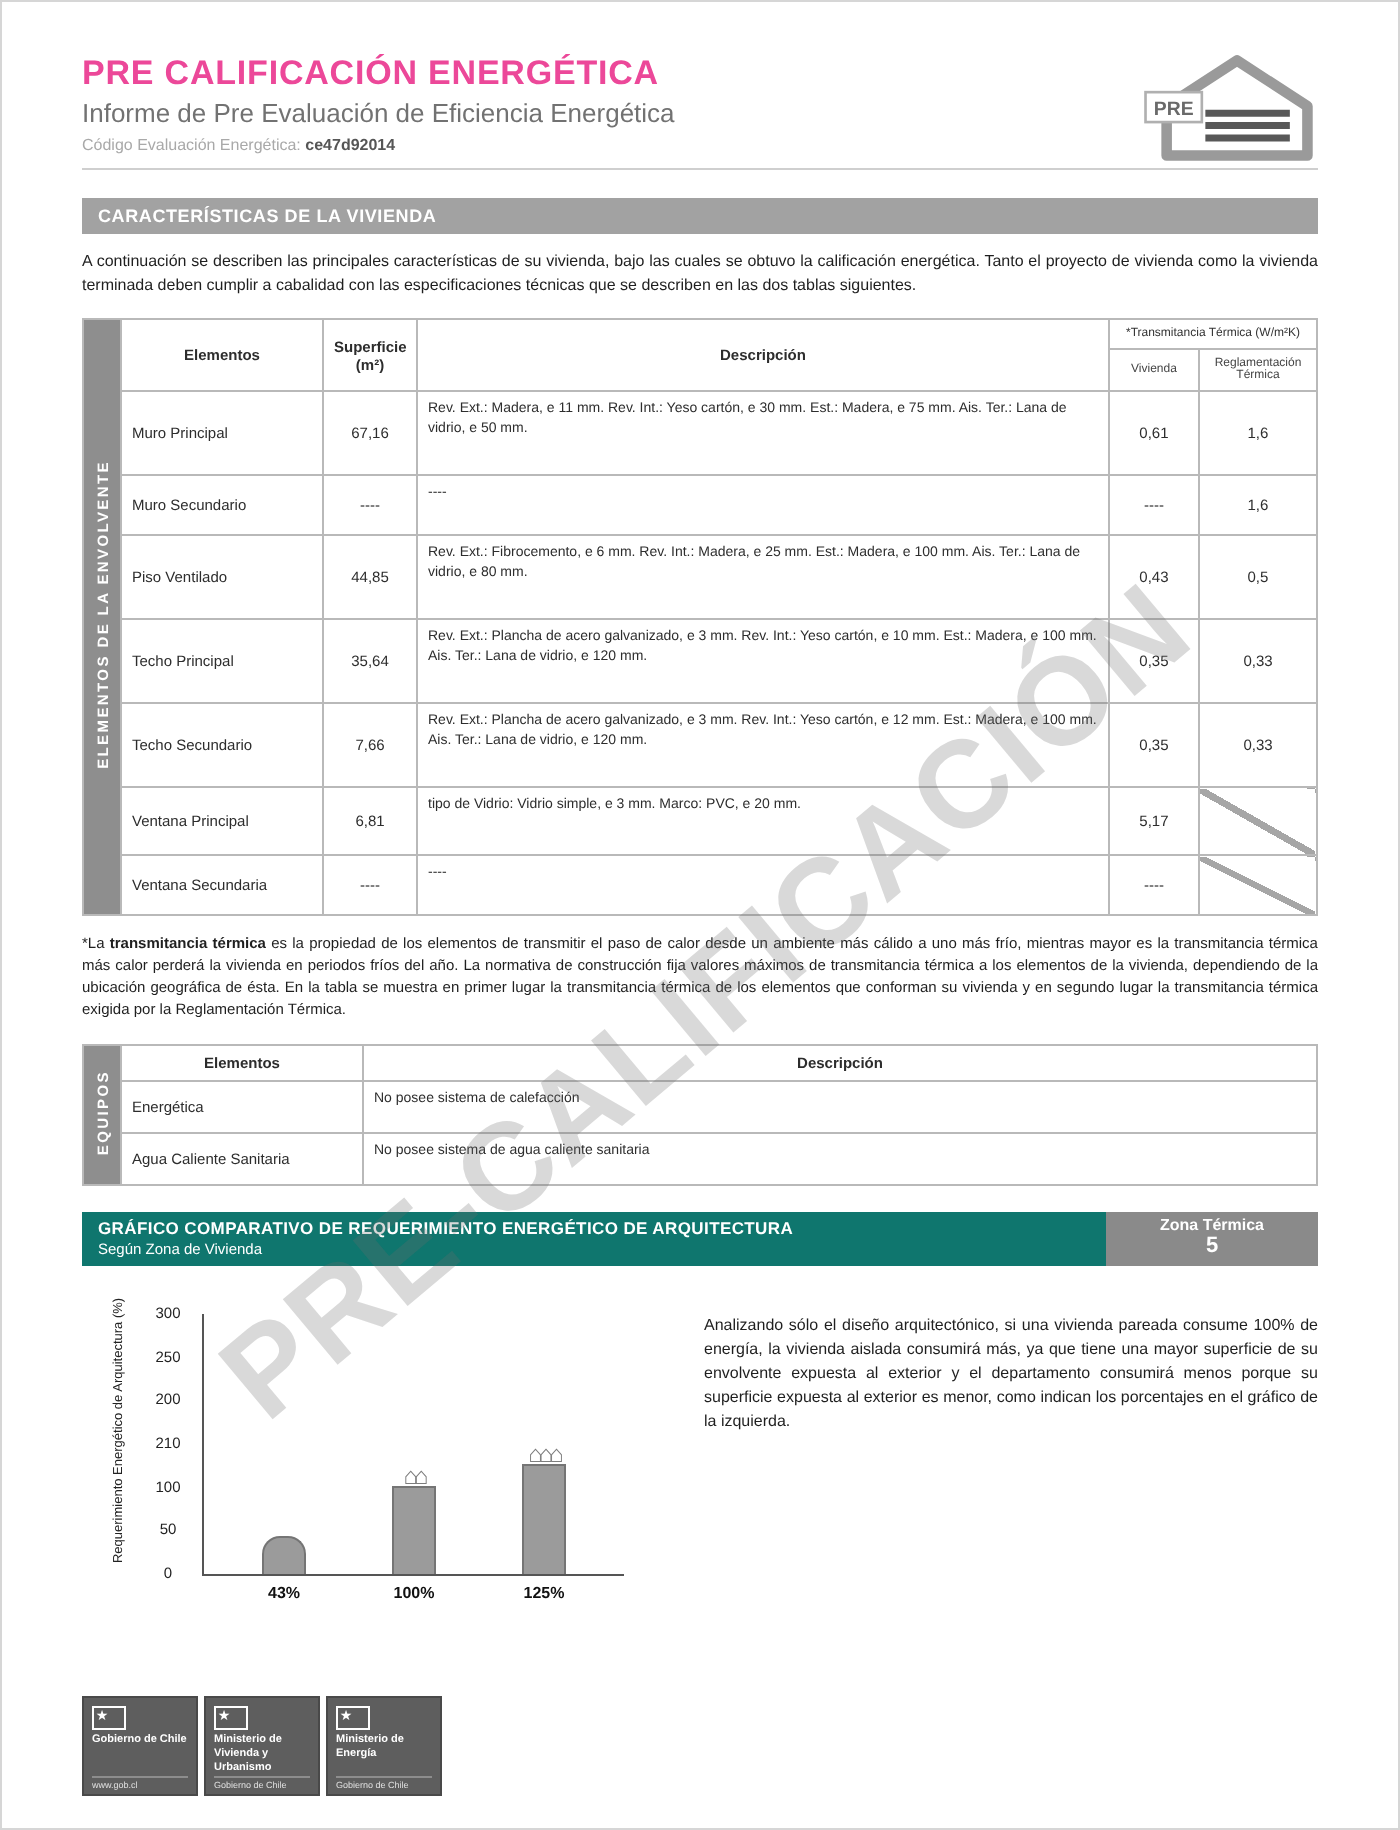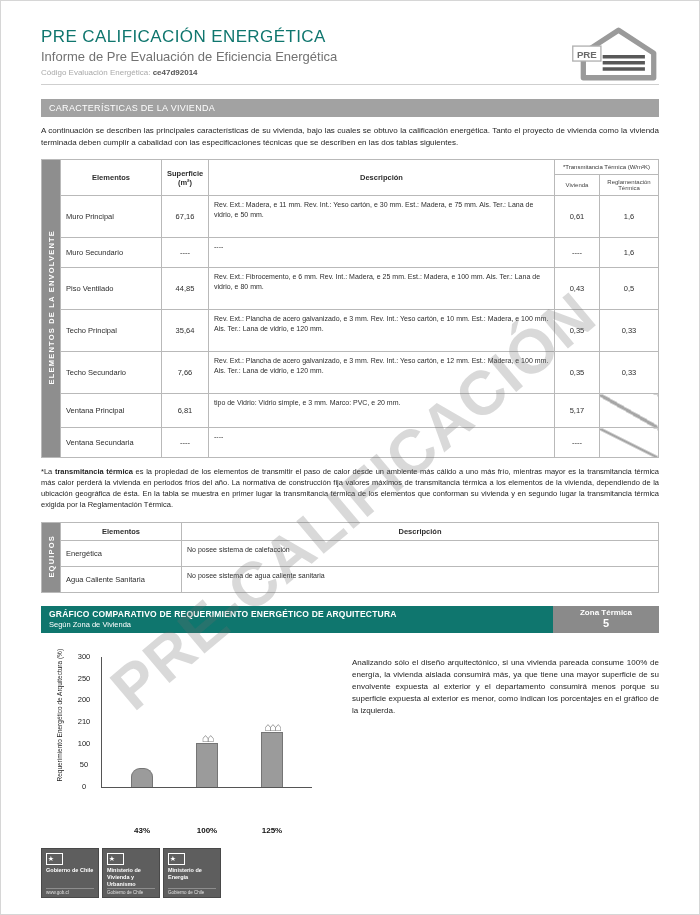--- a/index.html
+++ b/index.html
@@ -2,29 +2,29 @@
 <html><head>
 <meta charset="utf-8">
 <style>
   html,body{margin:0;padding:0;}
   body{width:700px;height:915px;background:#e9e9e9;font-family:"Liberation Sans","DejaVu Sans",sans-serif;}
   .page{position:relative;width:700px;height:915px;background:#ffffff;border:1px solid #d6d6d6;box-sizing:border-box;overflow:hidden;}
   .content{position:relative;padding:26px 40px 0 40px;}
 
   
   .doc-header{position:relative;padding-bottom:4px;}
-  .doc-title{font-size:17px;font-weight:normal;color:#0f766e;letter-spacing:.4px;}
+  .doc-title{font-size:17px;font-weight:bold;color:#ec4899;letter-spacing:.4px;}
   .doc-subtitle{font-size:13px;font-weight:normal;color:#727272;margin-top:2px;}
   .doc-code{font-size:8px;color:#a9a9a9;margin-top:4px;}
   .doc-code b{color:#565656;}
   .header-rule{border:none;border-top:1px solid #cfcfcf;margin:7px 0 10px 0;}
   .logo{position:absolute;top:-4px;right:0;width:88px;height:62px;}
 
   
-  .section-bar{background:#a2a2a2;color:#fff;font-weight:normal;font-size:9px;letter-spacing:.3px;padding:4px 8px;}
+  .section-bar{background:#a2a2a2;color:#fff;font-weight:bold;font-size:9px;letter-spacing:.3px;padding:4px 8px;}
   .intro{font-size:8px;color:#1f1f1f;line-height:1.5;margin:8px 0 10px 0;text-align:justify;}
 
   
   table.doc{width:100%;border-collapse:collapse;font-size:7.5px;color:#2d2d2d;table-layout:fixed;}
   table.doc th, table.doc td{border:1px solid #b9b9b9;padding:4px 5px;box-sizing:border-box;overflow:hidden;}
   table.doc th{text-align:center;vertical-align:middle;}
   td.side-cell{background:#8e8e8e;border-color:#7f7f7f;text-align:center;vertical-align:middle;padding:2px;}
   .vtext{display:inline-block;writing-mode:vertical-rl;transform:rotate(180deg);color:#fff;font-weight:bold;font-size:7.5px;letter-spacing:1.2px;white-space:nowrap;}
   .th-sup{text-align:center;}
   .th-trans{font-size:6px;font-weight:normal;text-align:center;color:#333;padding:2px;}
@@ -50,21 +50,21 @@
   .zona-value{font-size:11px;font-weight:bold;line-height:1.1;}
 
   .chart-row{display:flex;margin-top:16px;}
   .chart-wrap{width:305px;position:relative;height:175px;flex:none;}
   .ylabel{position:absolute;width:150px;left:-56px;top:62px;transform:rotate(-90deg);font-size:6.5px;color:#222;text-align:center;line-height:1.3;}
   .plot{position:absolute;left:60px;top:8px;width:210px;height:130px;border-left:1px solid #555;border-bottom:1px solid #555;}
   .ytick{position:absolute;right:calc(100% + 5px);font-size:7.5px;color:#222;width:26px;text-align:center;line-height:1;}
   .bar{position:absolute;bottom:0;width:22px;background:#9b9b9b;border:1px solid #757575;border-bottom:none;box-sizing:border-box;}
   .bar.cyl{border-radius:9px 9px 0 0;}
   .houses{position:absolute;bottom:100%;left:50%;transform:translateX(-50%);font-size:12px;color:#7d7d7d;letter-spacing:-2px;line-height:1;white-space:nowrap;}
-  .xlab{position:absolute;top:calc(100% + 5px);transform:translateX(-50%);font-size:8px;font-weight:bold;color:#111;margin-top:34px;}
+  .xlab{position:absolute;top:calc(100% + 5px);transform:translateX(-50%);font-size:8px;font-weight:bold;color:#111;}
   .analysis{flex:1;font-size:8px;line-height:1.5;text-align:justify;color:#1f1f1f;margin-left:6px;margin-top:8px;}
 
   
   .footer{position:absolute;left:40px;bottom:16px;display:flex;gap:3px;}
   .gov-box{width:58px;height:50px;background:#5e5e5e;color:#fff;display:flex;flex-direction:column;padding:4px 4px 2px 4px;box-sizing:border-box;border:1px solid #494949;}
   .gov-emblem{width:15px;height:10px;border:1px solid #fff;display:flex;align-items:center;flex:none;}
   .gov-emblem .star{font-size:7px;line-height:8px;width:8px;text-align:center;color:#fff;}
   .gov-label{font-size:5.5px;font-weight:bold;line-height:1.25;margin-top:2px;flex:1;}
   .gov-sub{font-size:4.5px;border-top:1px solid #8d8d8d;padding-top:1px;color:#e0e0e0;}
 

